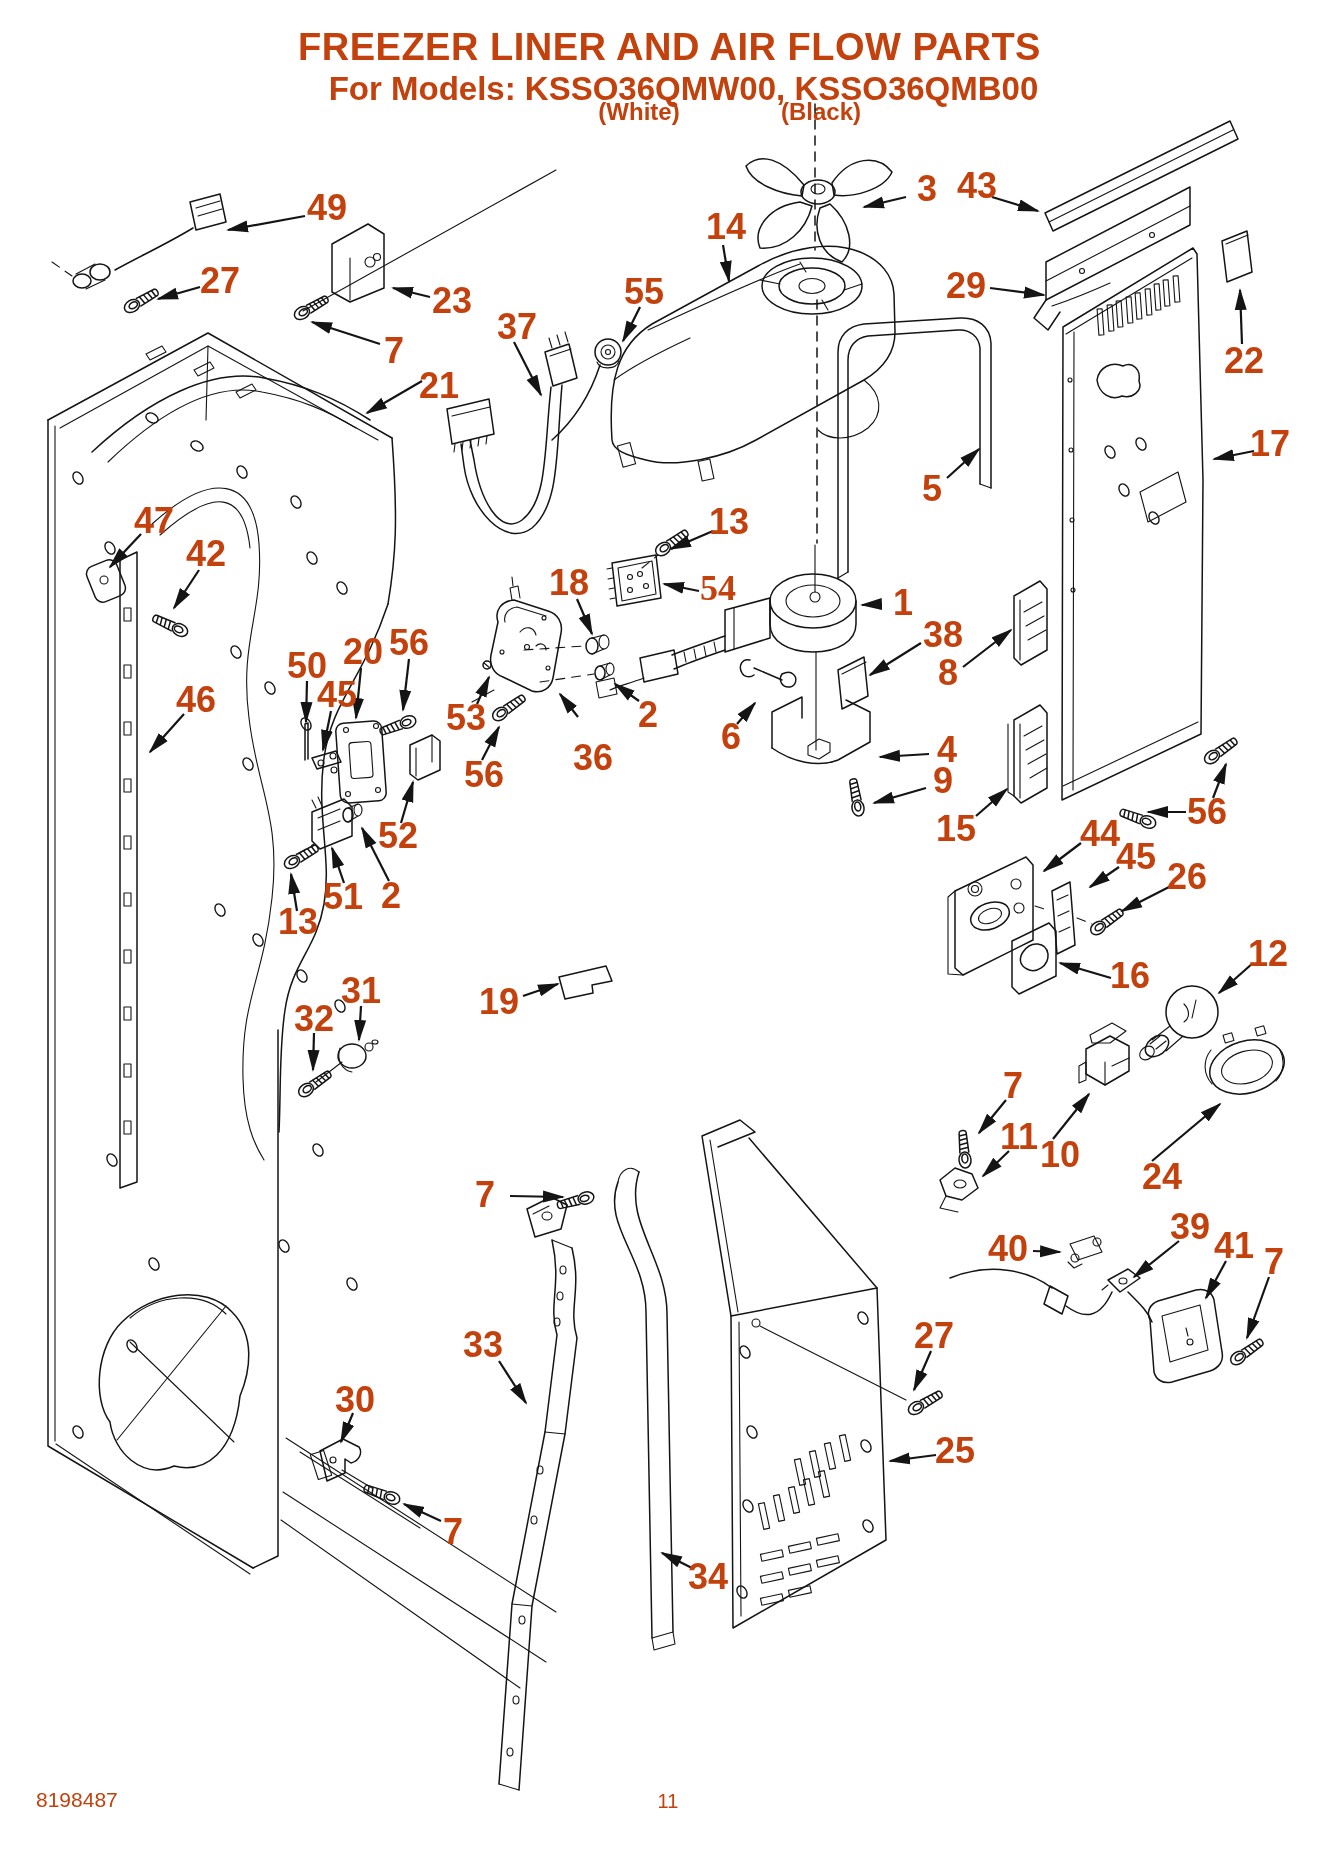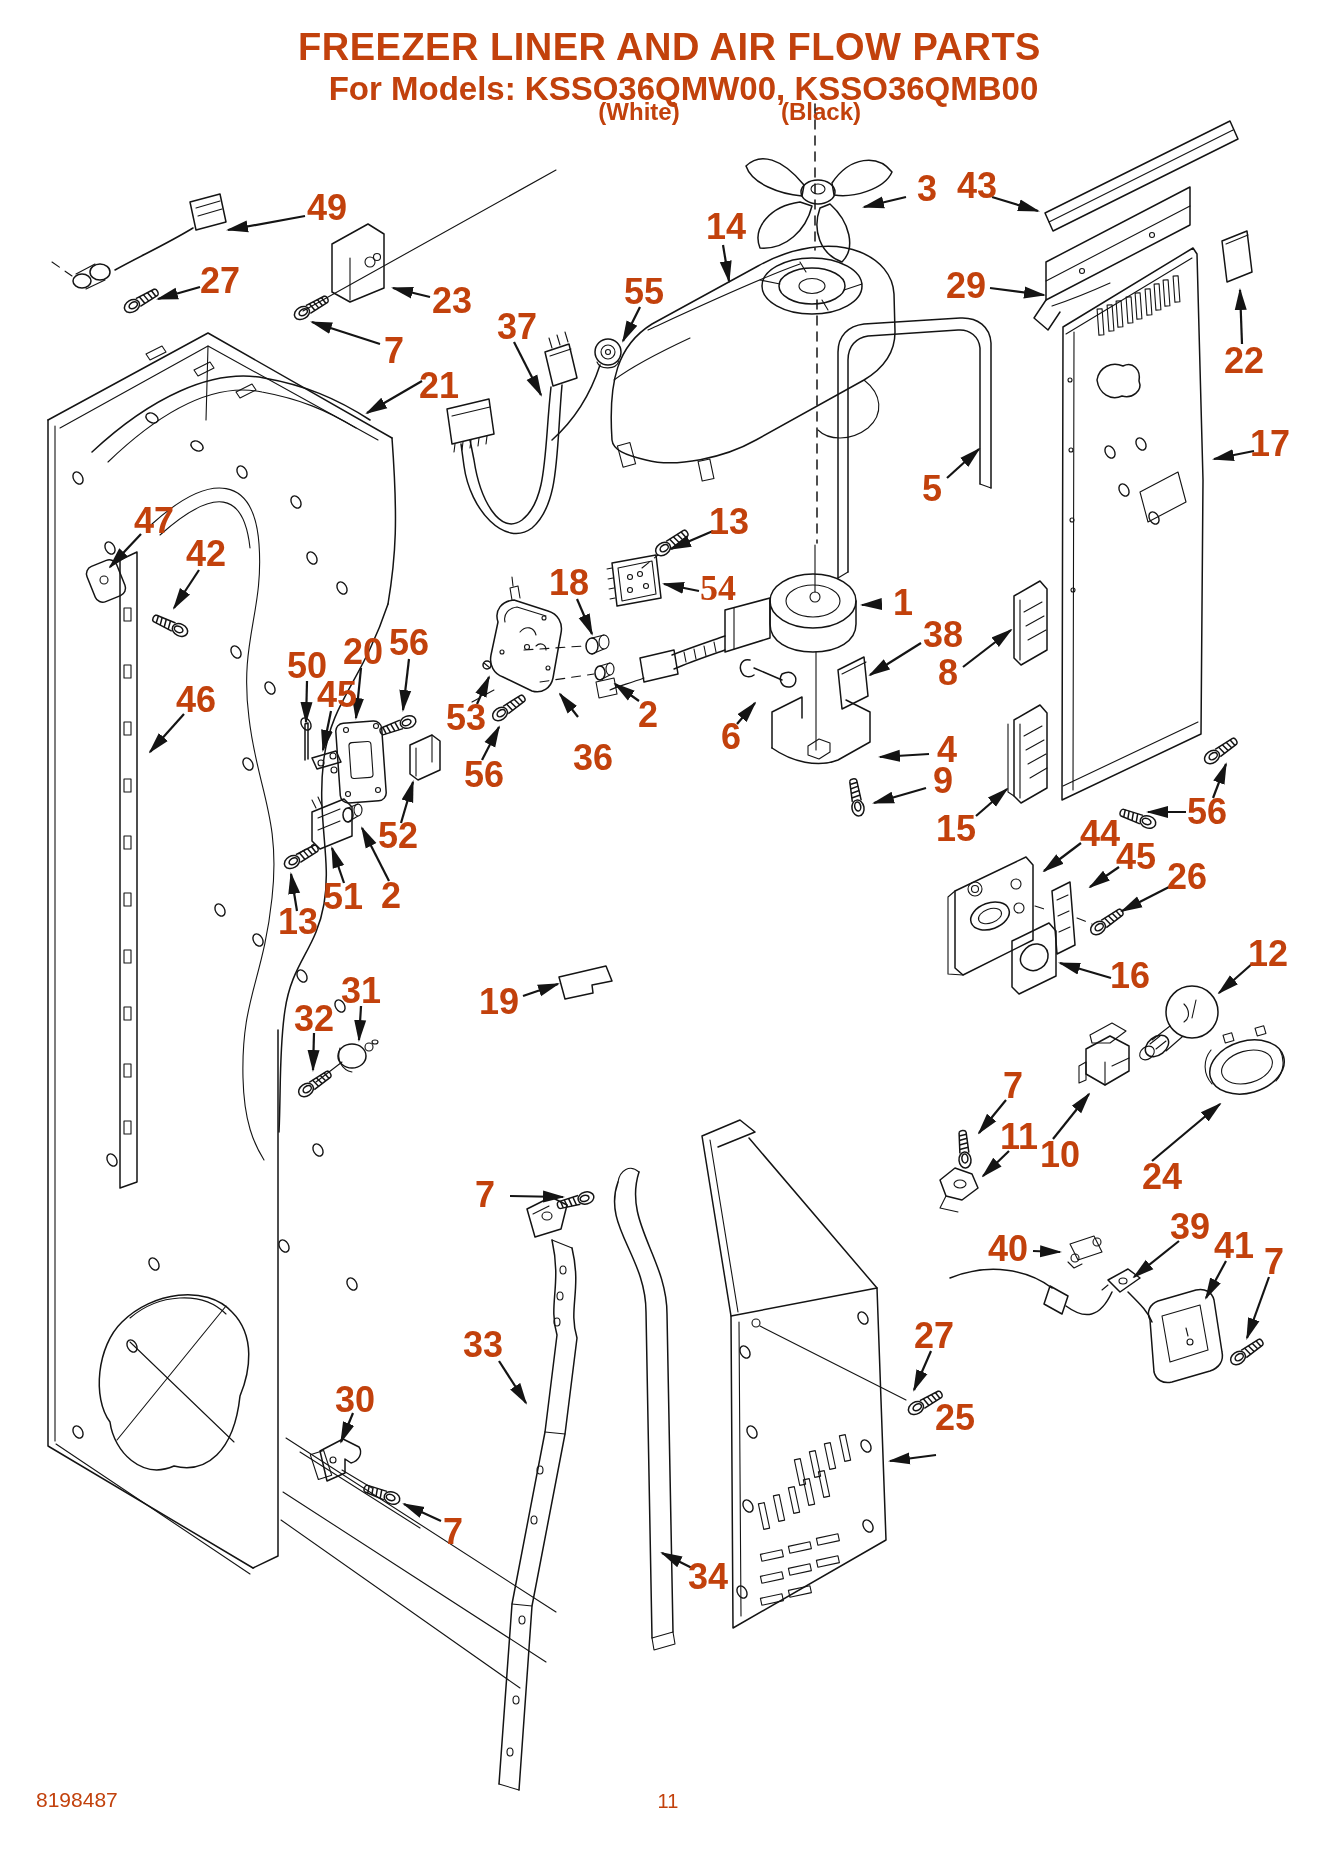--- a/index.html
+++ b/index.html
@@ -567,21 +567,21 @@
       <div class="callout" style="left: 485px; top: 1195px;">7</div>
       <div class="callout" style="left: 1013px; top: 1086px;">7</div>
       <div class="callout" style="left: 1019px; top: 1137px;">11</div>
       <div class="callout" style="left: 1060px; top: 1155px;">10</div>
       <div class="callout" style="left: 1162px; top: 1177px;">24</div>
       <div class="callout" style="left: 1008px; top: 1249px;">40</div>
       <div class="callout" style="left: 1190px; top: 1227px;">39</div>
       <div class="callout" style="left: 1234px; top: 1246px;">41</div>
       <div class="callout" style="left: 1274px; top: 1262px;">7</div>
       <div class="callout" style="left: 934px; top: 1336px;">27</div>
-      <div class="callout" style="left: 955px; top: 1418px;">25</div>
+      <div class="callout" style="left: 955px; top: 1451px;">25</div>
       <div class="callout" style="left: 355px; top: 1400px;">30</div>
       <div class="callout" style="left: 453px; top: 1532px;">7</div>
       <div class="callout" style="left: 483px; top: 1345px;">33</div>
       <div class="callout" style="left: 708px; top: 1577px;">34</div>
     </div>
 
   <div class="ftr-doc">8198487</div>
   <div class="ftr-page">11</div>
 </div>
 

